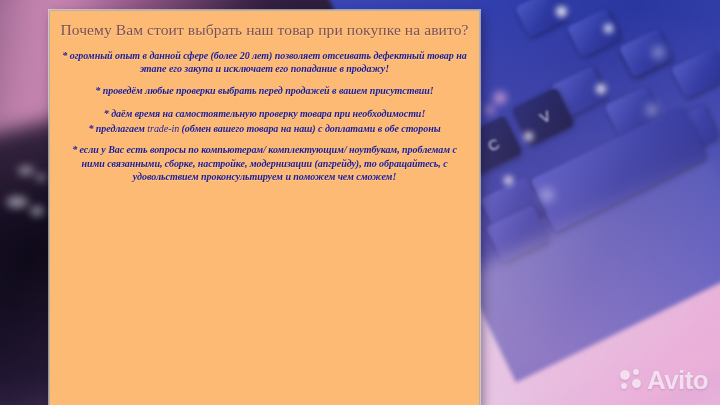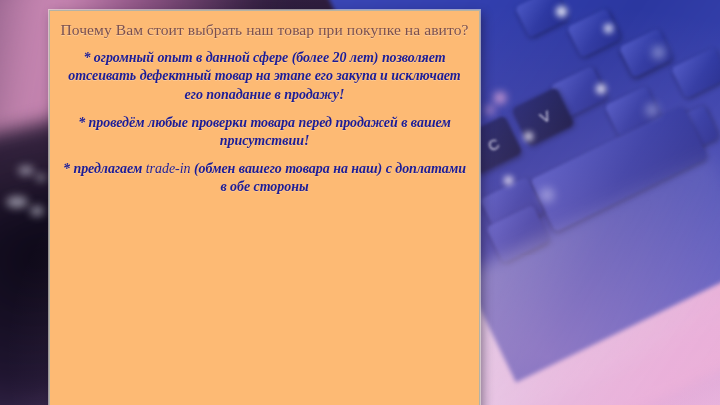--- a/index.html
+++ b/index.html
@@ -201,21 +201,21 @@
     list-style: none;
   }
 
   .bullet {
     margin: 0 0 9px 0;
     text-align: center;
     color: #1c1c96;
     font-family: "Liberation Serif", "DejaVu Serif", serif;
     font-style: italic;
     font-weight: bold;
-    font-size: 14px;
+    font-size: 10px;
     line-height: 1.33;
     letter-spacing: -0.05px;
     text-shadow: 0 1px 0 rgba(255,255,255,0.22);
   }
   .bullet.tight { margin-bottom: 2px; }
   .bullet.nogap { margin-bottom: 8px; }
   .bullet .latin {
     font-weight: normal;
     font-style: italic;
   }
@@ -306,22 +306,33 @@
   <div class="spec" style="left:30px;  top:206px; width:14px; height:10px;"></div>
 
   <div class="bg-wash"></div>
 
   <div id="info-card">
 
     <h1 class="card-title">Почему Вам стоит выбрать наш товар при покупке на авито?</h1>
 
     <div class="bullets">
       <p class="bullet">* огромный опыт в данной сфере (более 20 лет) позволяет отсеивать дефектный товар на этапе его закупа и исключает его попадание в продажу!</p>
-      <p class="bullet">* проведём любые проверки товара перед продажей в вашем присутствии!</p>
+      <p class="bullet">* проведём любые проверки выбрать перед продажей в вашем присутствии!</p>
+      <p class="bullet tight">* даём время на самостоятельную проверку товара при необходимости!</p>
 
       <p class="bullet nogap"><span>* предлагаем </span><span class="latin">trade-in</span><span> (обмен вашего товара на наш) с доплатами в обе стороны</span></p>
 
+      <p class="bullet">* если у Вас есть вопросы по компьютерам/ комплектующим/ ноутбукам, проблемам с ними связанными, сборке, настройке, модернизации (апгрейду), то обращайтесь, с удовольствием проконсультируем и поможем чем сможем!</p>
     </div>
 
   </div>
 
+  <div id="avito-logo">
+    <span class="avito-dots">
+      <i class="d1"></i>
+        <i class="d2"></i>
+        <i class="d3"></i>
+        <i class="d4"></i>
+    </span>
+    <span class="avito-word">Avito</span>
+  </div>
 
 </div>
 
 </body></html>

